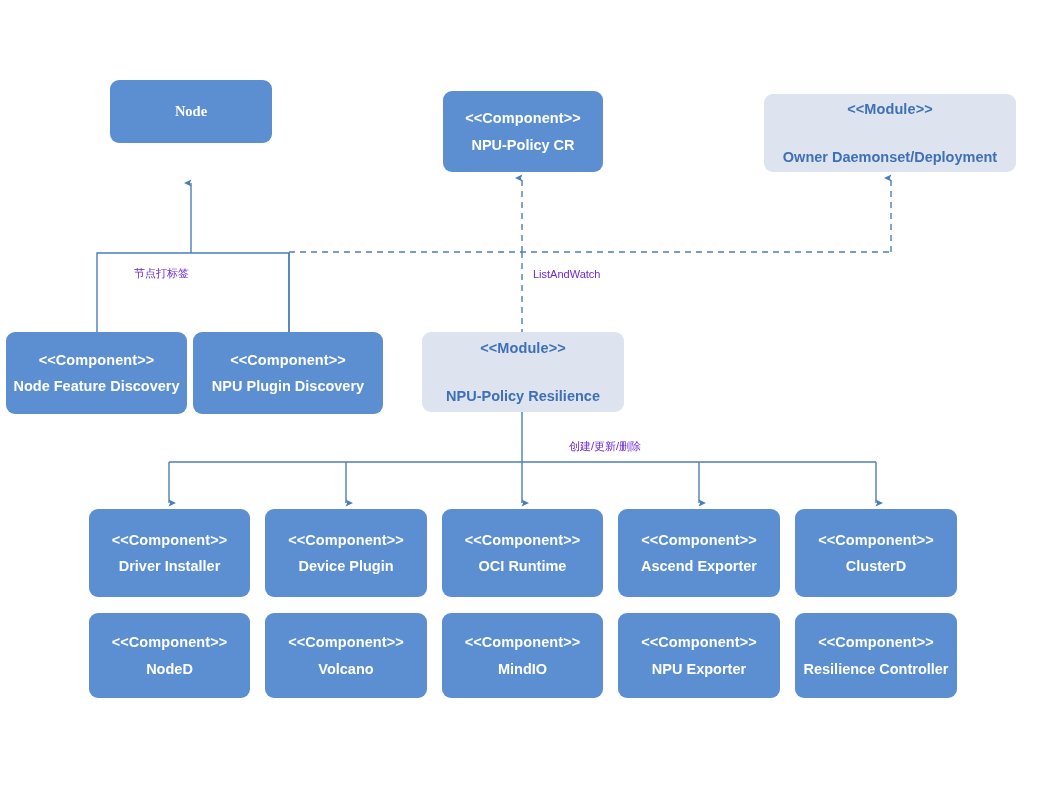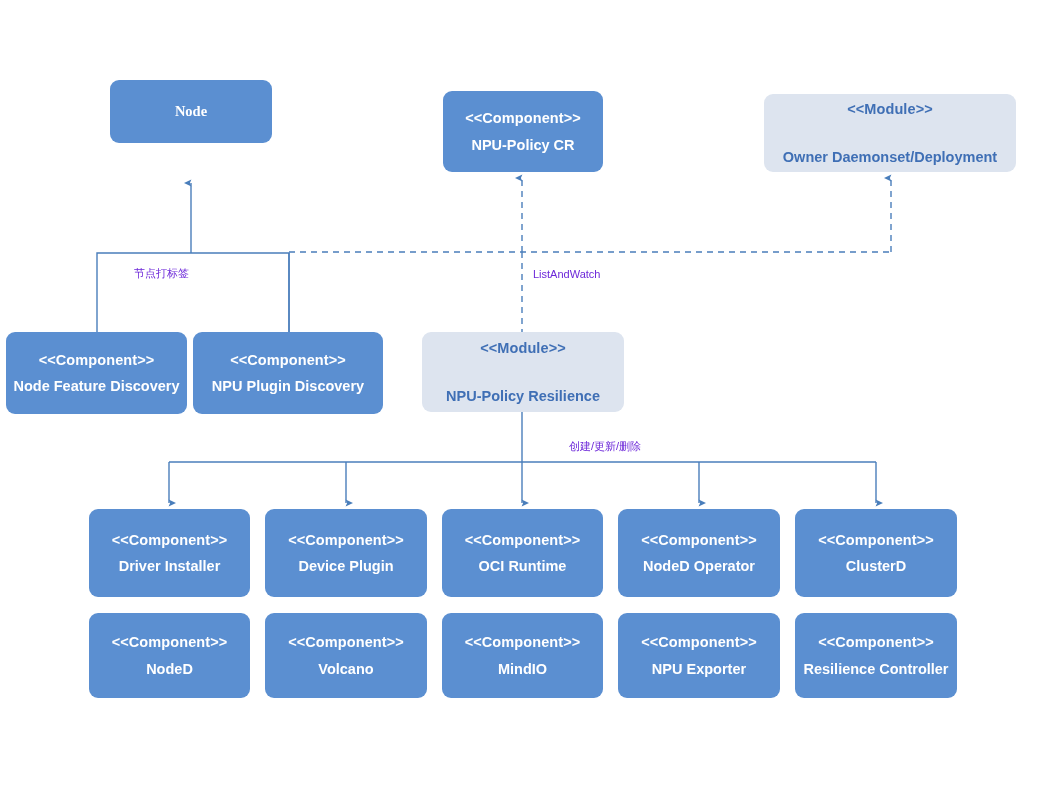--- a/index.html
+++ b/index.html
@@ -147,21 +147,21 @@
     <span class="node-title">Device Plugin</span>
   </div>
 
   <div class="node-box component" style="left:442px; top:509px; width:161px; height:88px;">
     <span class="stereotype">&lt;&lt;Component&gt;&gt;</span>
     <span class="node-title">OCI Runtime</span>
   </div>
 
   <div class="node-box component" style="left:618px; top:509px; width:162px; height:88px;">
     <span class="stereotype">&lt;&lt;Component&gt;&gt;</span>
-    <span class="node-title">NodeD Operator</span>
+    <span class="node-title">Ascend Exporter</span>
   </div>
 
   <div class="node-box component" style="left:795px; top:509px; width:162px; height:88px;">
     <span class="stereotype">&lt;&lt;Component&gt;&gt;</span>
     <span class="node-title">ClusterD</span>
   </div>
 
   <div class="node-box component" style="left:89px; top:613px; width:161px; height:85px;">
     <span class="stereotype">&lt;&lt;Component&gt;&gt;</span>
     <span class="node-title">NodeD</span>

